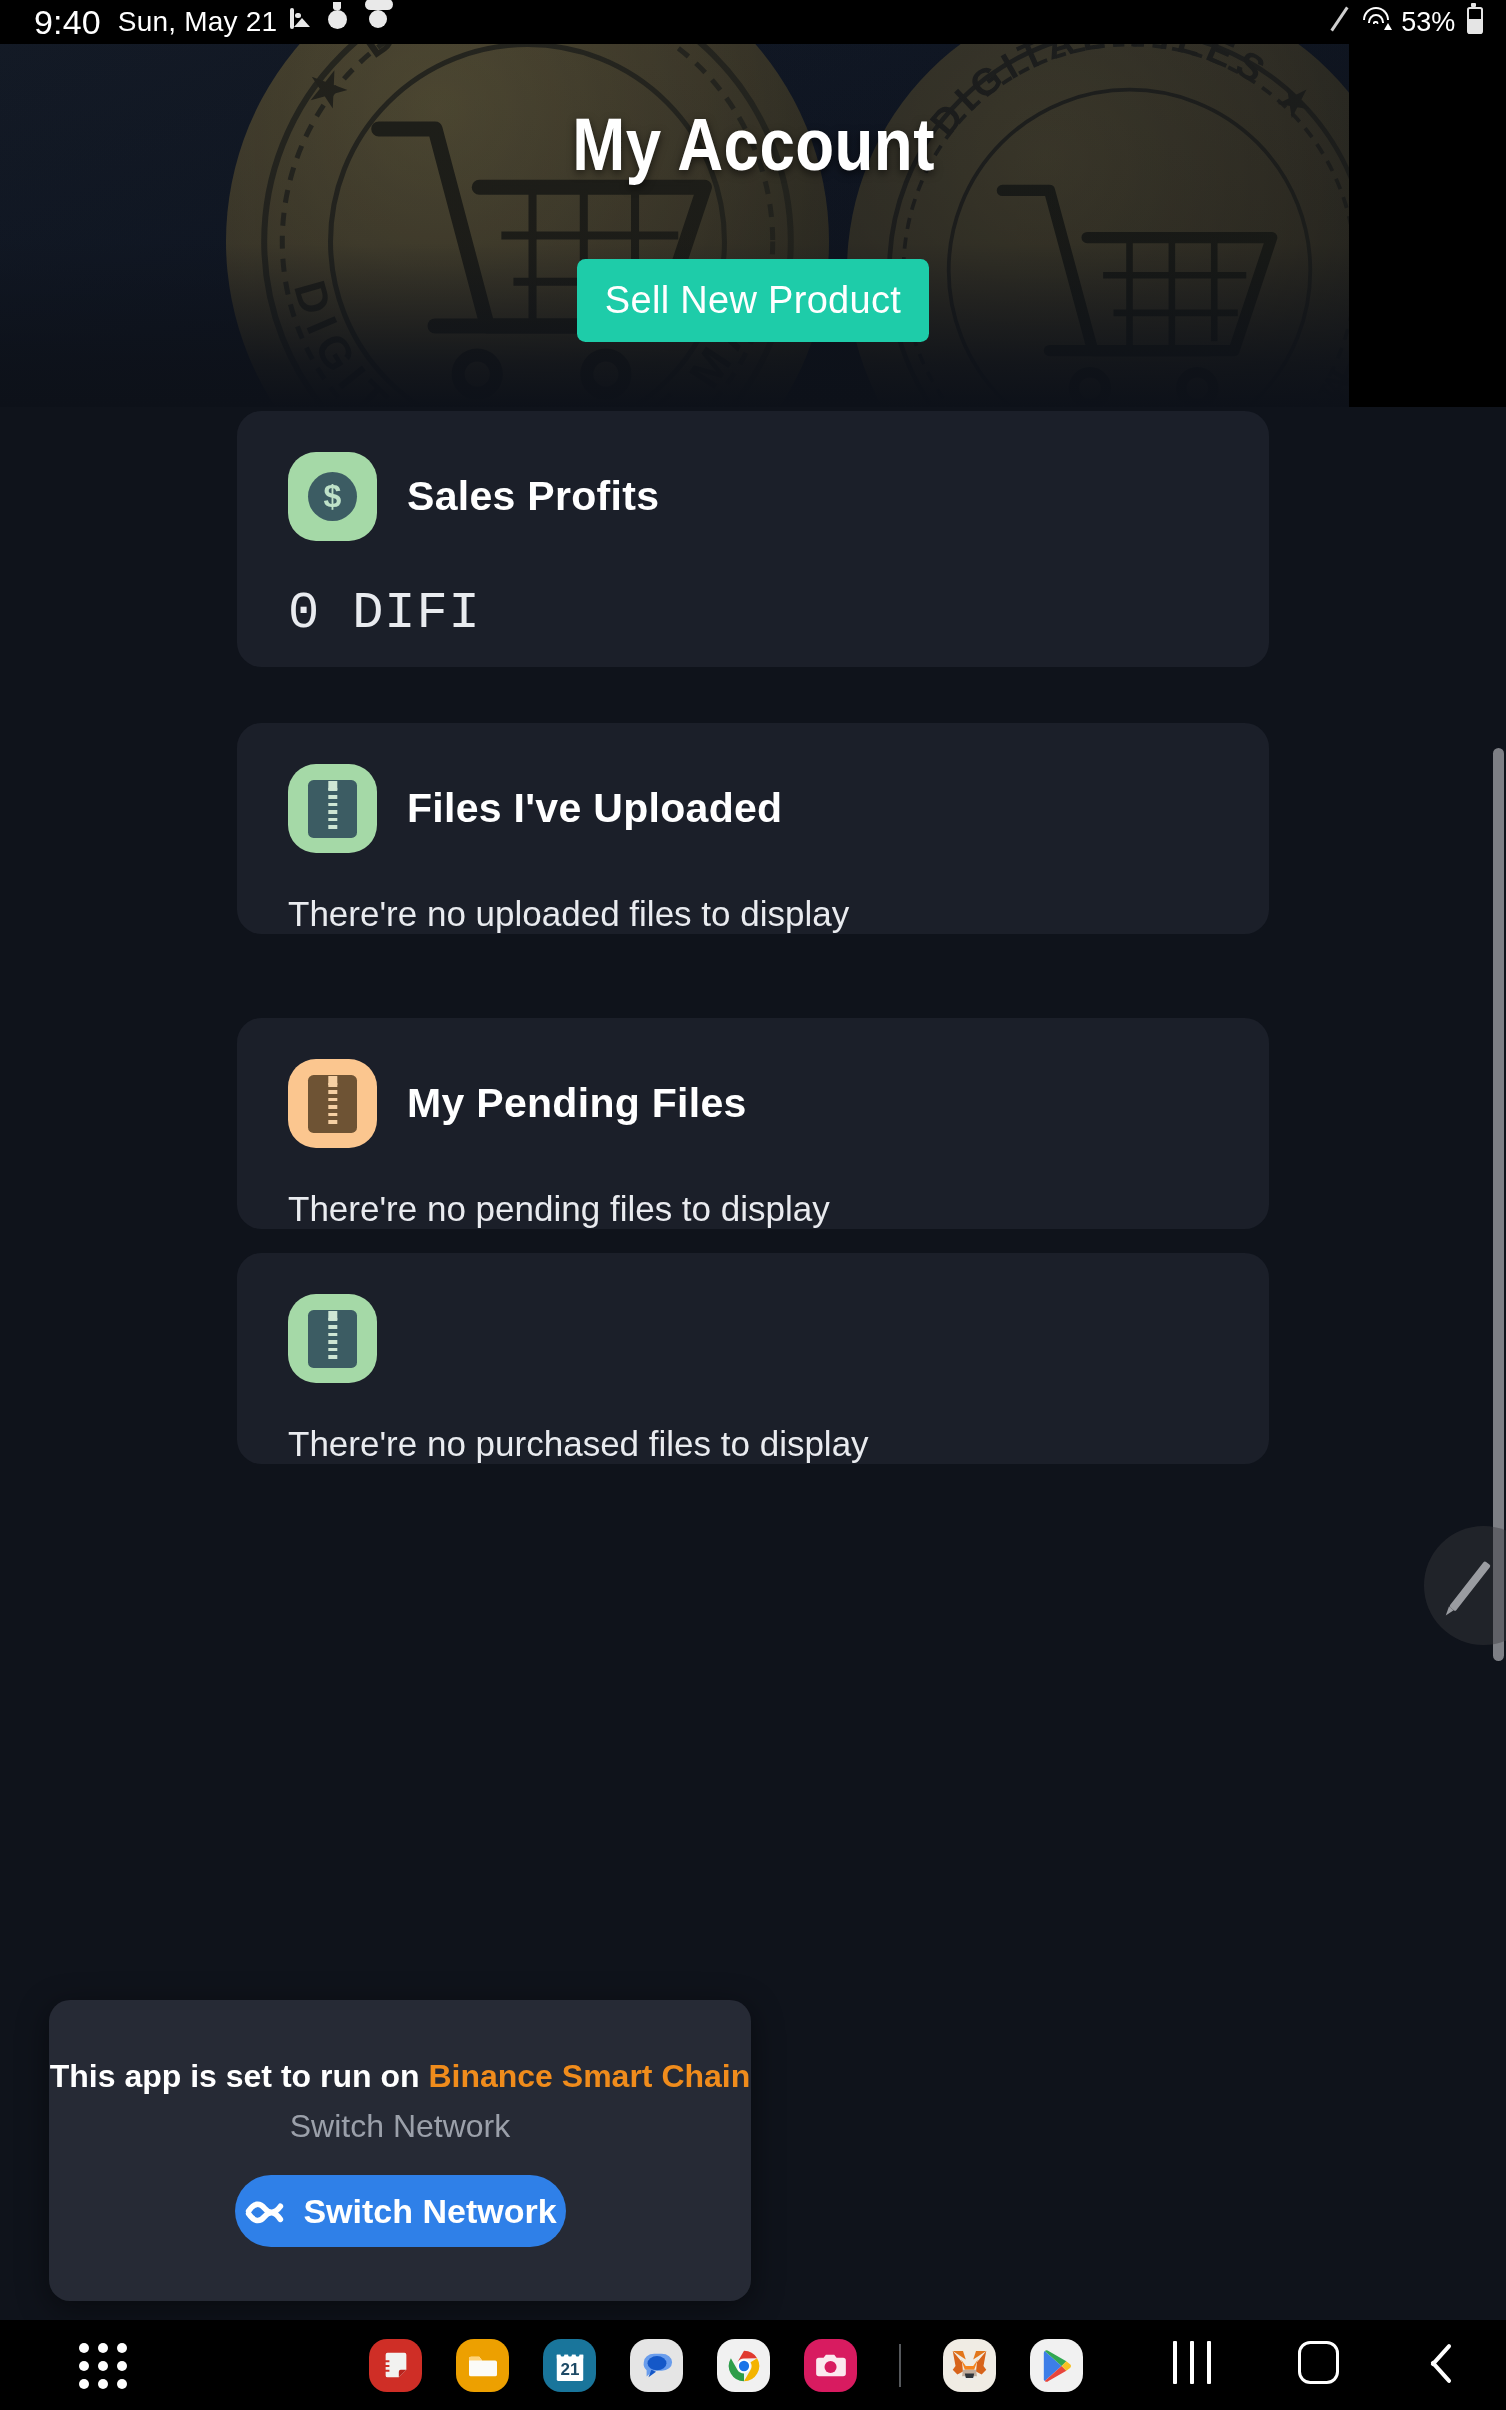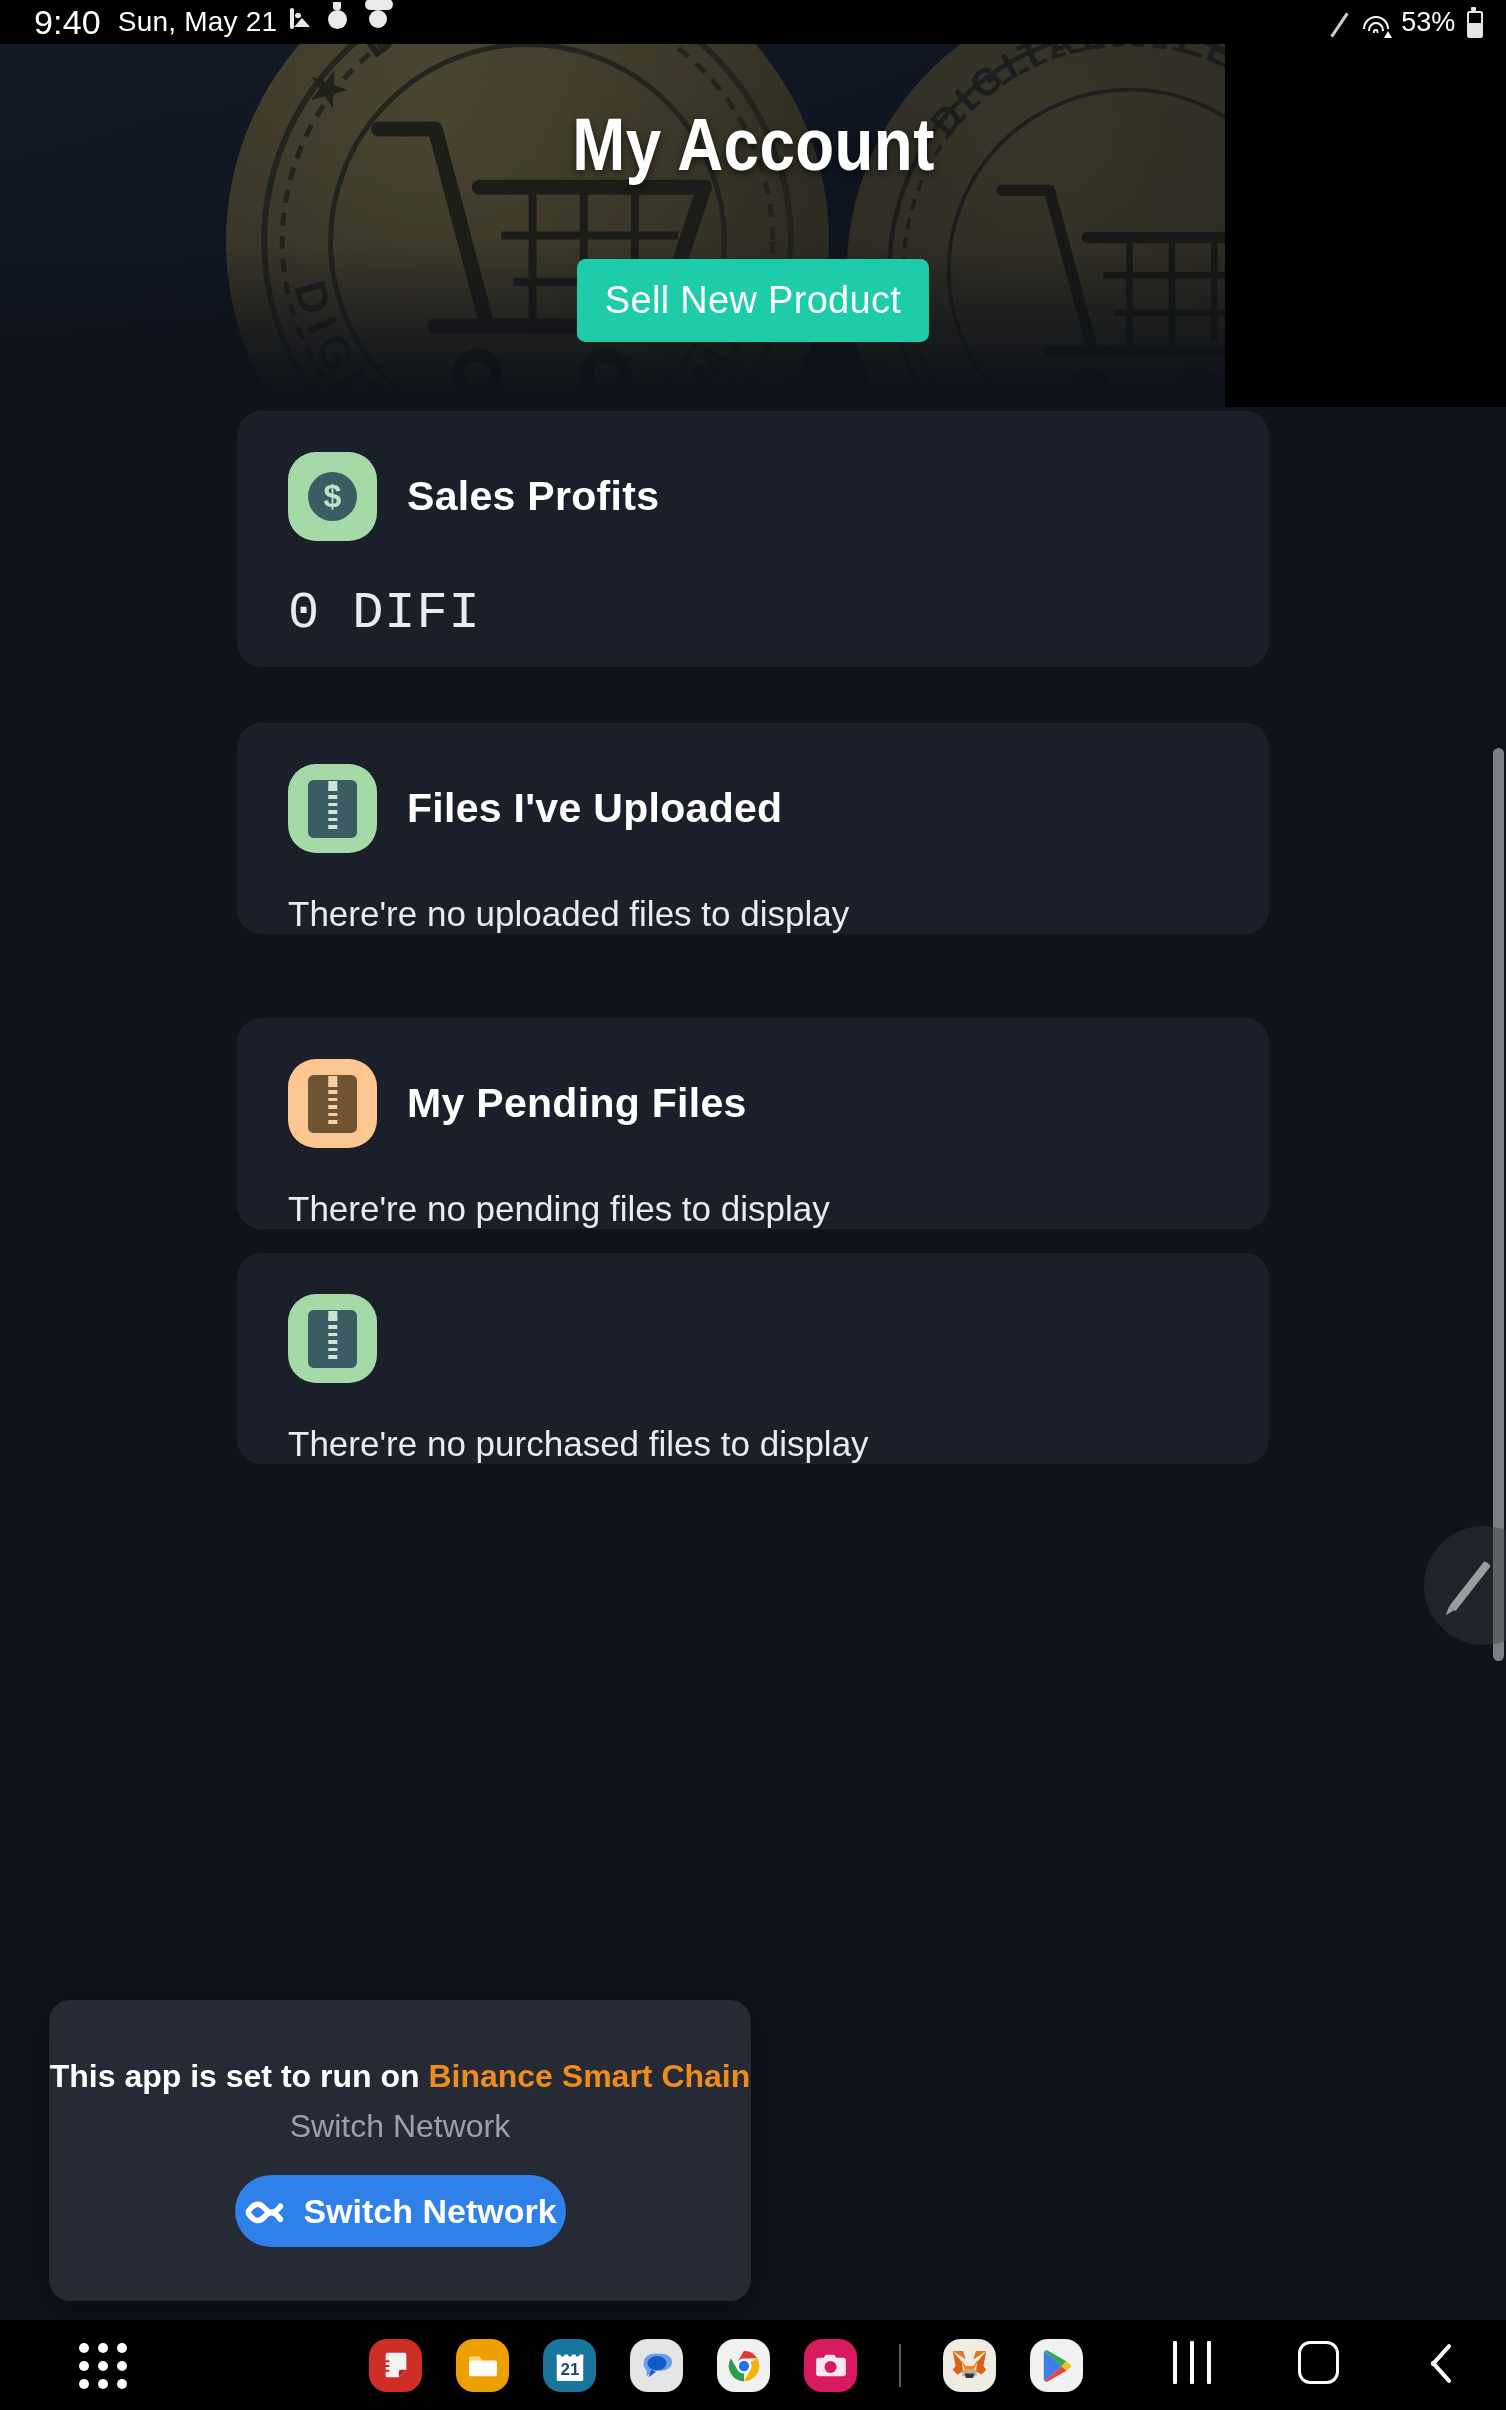--- a/index.html
+++ b/index.html
@@ -8,21 +8,21 @@
 
   
   #statusbar{
     position:absolute; top:0; left:0; width:1507px; height:44px;
     background:#000; display:flex; align-items:center; z-index:60;
   }
   .sb-left{ display:flex; align-items:center; gap:13px; padding-left:34px; }
   .sb-time{ color:#fff; font-size:34px; letter-spacing:0.2px; }
   .sb-date{ color:#fff; font-size:28px; letter-spacing:0.2px; margin-left:3.8px;}
   .sb-ic{ width:24.5px; height:24.5px; display:inline-block; position:relative; }
-  .sb-right{ margin-left:auto; display:flex; align-items:flex-end; gap:11.3px; padding-right:24.5px;}
+  .sb-right{ margin-left:auto; display:flex; align-items:flex-start; gap:11.3px; padding-right:24.5px;}
   .sb-batt-txt{ color:#fff; font-size:27px; }
 
   
   .ic-photo{ width:23.5px;height:23.5px;border:2.8px solid #e9e9e9;border-radius:4.7px;position:relative;overflow:hidden;background:#1a1a1a;}
   .ic-photo:before{content:"";position:absolute;width:5.6px;height:5.6px;border-radius:50%;background:#e9e9e9;top:2.8px;left:2.8px;}
   .ic-photo:after{content:"";position:absolute;width:0;height:0;border-left:8.5px solid transparent;border-right:8.5px solid transparent;border-bottom:9.4px solid #e9e9e9;bottom:0;left:1.9px;}
   
   .ic-bulb{width:19px;height:24.5px;position:relative;}
   .ic-bulb:before{content:"";position:absolute;width:19px;height:19px;border-radius:50%;background:#e9e9e9;top:0;left:0;}
   .ic-bulb:after{content:"";position:absolute;width:8.5px;height:7.5px;background:#e9e9e9;bottom:0;left:5.2px;border-radius:0 0 2.8px 2.8px;}
@@ -41,21 +41,21 @@
   .ic-wifi i.b{width:16px;height:8.5px;top:7.5px;}
   .ic-wifi i.c{width:6.6px;height:3.8px;top:14px;border-width:2.8px;}
   .ic-wifi em{position:absolute;right:-1.9px;bottom:-0.9px;width:0;height:0;border-left:4.7px solid transparent;border-right:4.7px solid transparent;border-bottom:7.5px solid #fff;}
   
   .ic-batt{width:16px;height:27px;border:2.8px solid #e5e5e5;border-radius:2.8px;position:relative;}
   .ic-batt:before{content:"";position:absolute;top:-5.6px;left:2.8px;width:4.7px;height:3.8px;background:#e5e5e5;border-radius:0.9px;}
   .ic-batt:after{content:"";position:absolute;bottom:0;left:0;right:0;height:53%;background:#e5e5e5;}
 
   
   #hero{
-    position:absolute; top:44px; left:0; width:1225px; height:363px;
+    position:absolute; top:44px; left:0; width:1349px; height:363px;
     background:linear-gradient(160deg,#141b27 0%,#101724 40%,#0d1119 100%);
     overflow:hidden; z-index:5;
   }
   .coin{ position:absolute; border-radius:50%; }
   .coin-back{
     width:565px;height:565px; left:847px; top:-56px;
     background:radial-gradient(circle at 35% 30%, #6d5f36 0%, #554a2b 45%, #3b3420 75%, #2a2618 100%);
     opacity:.52;
   }
   .coin-front{

